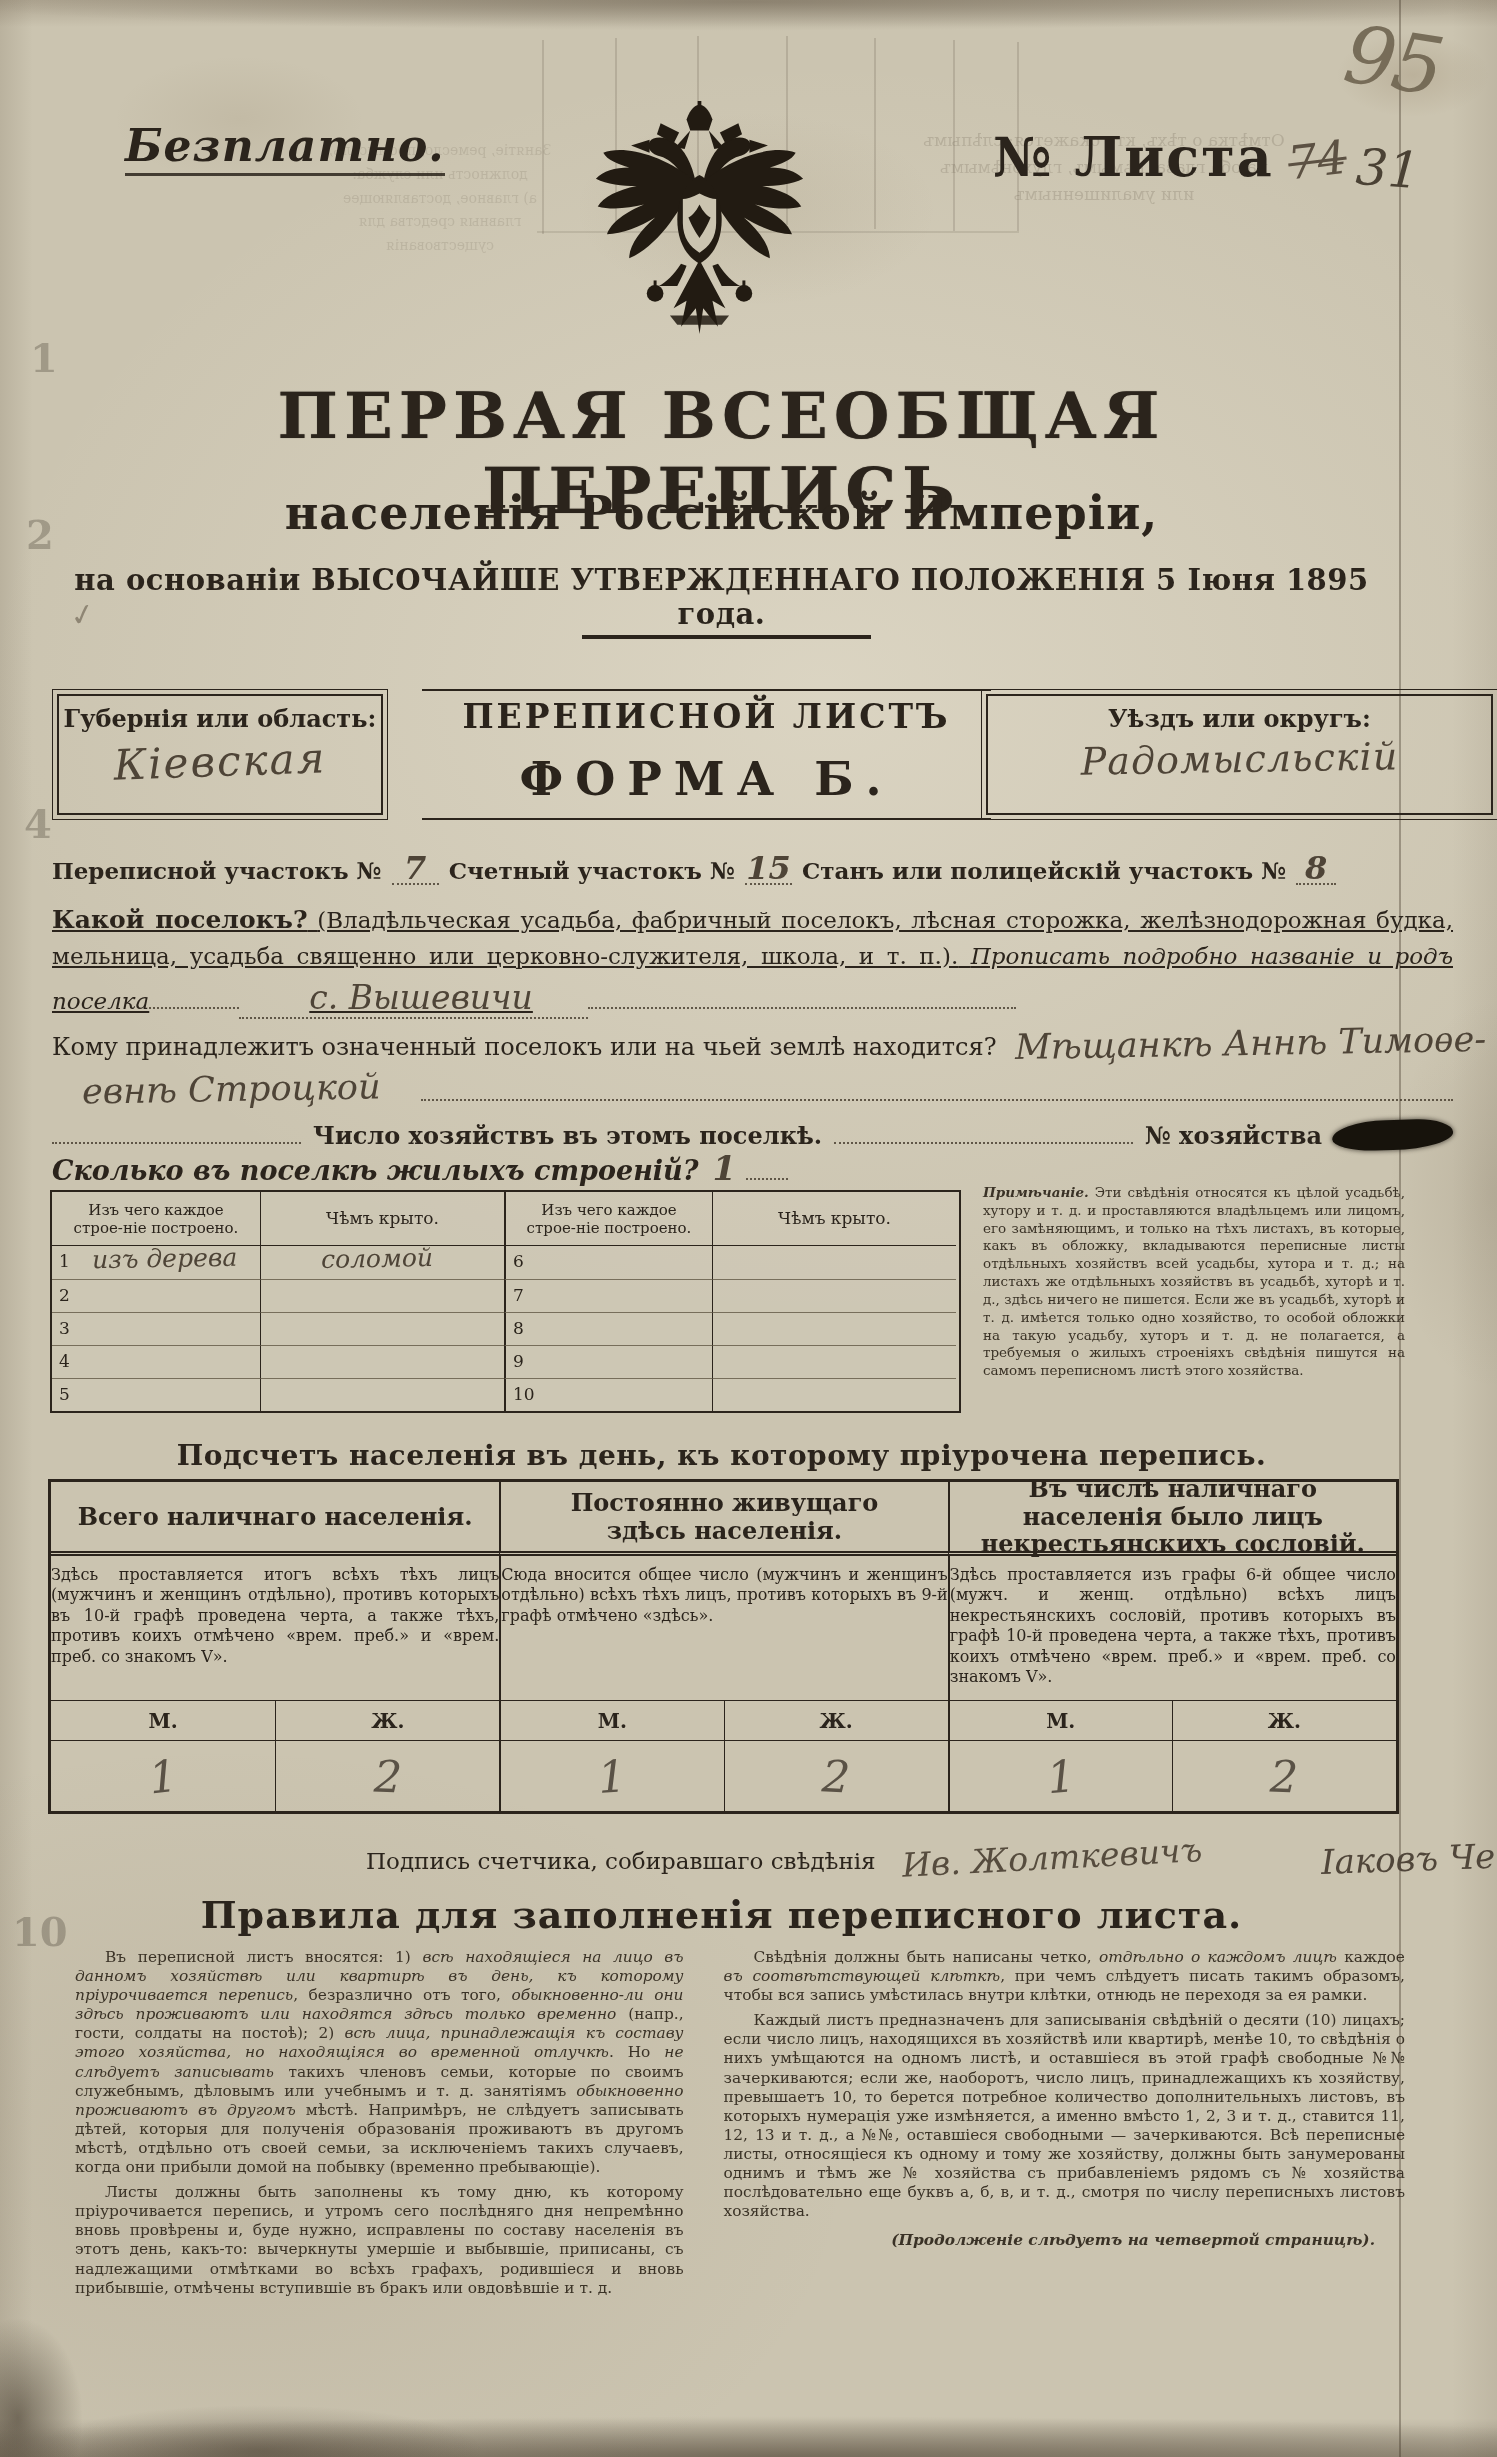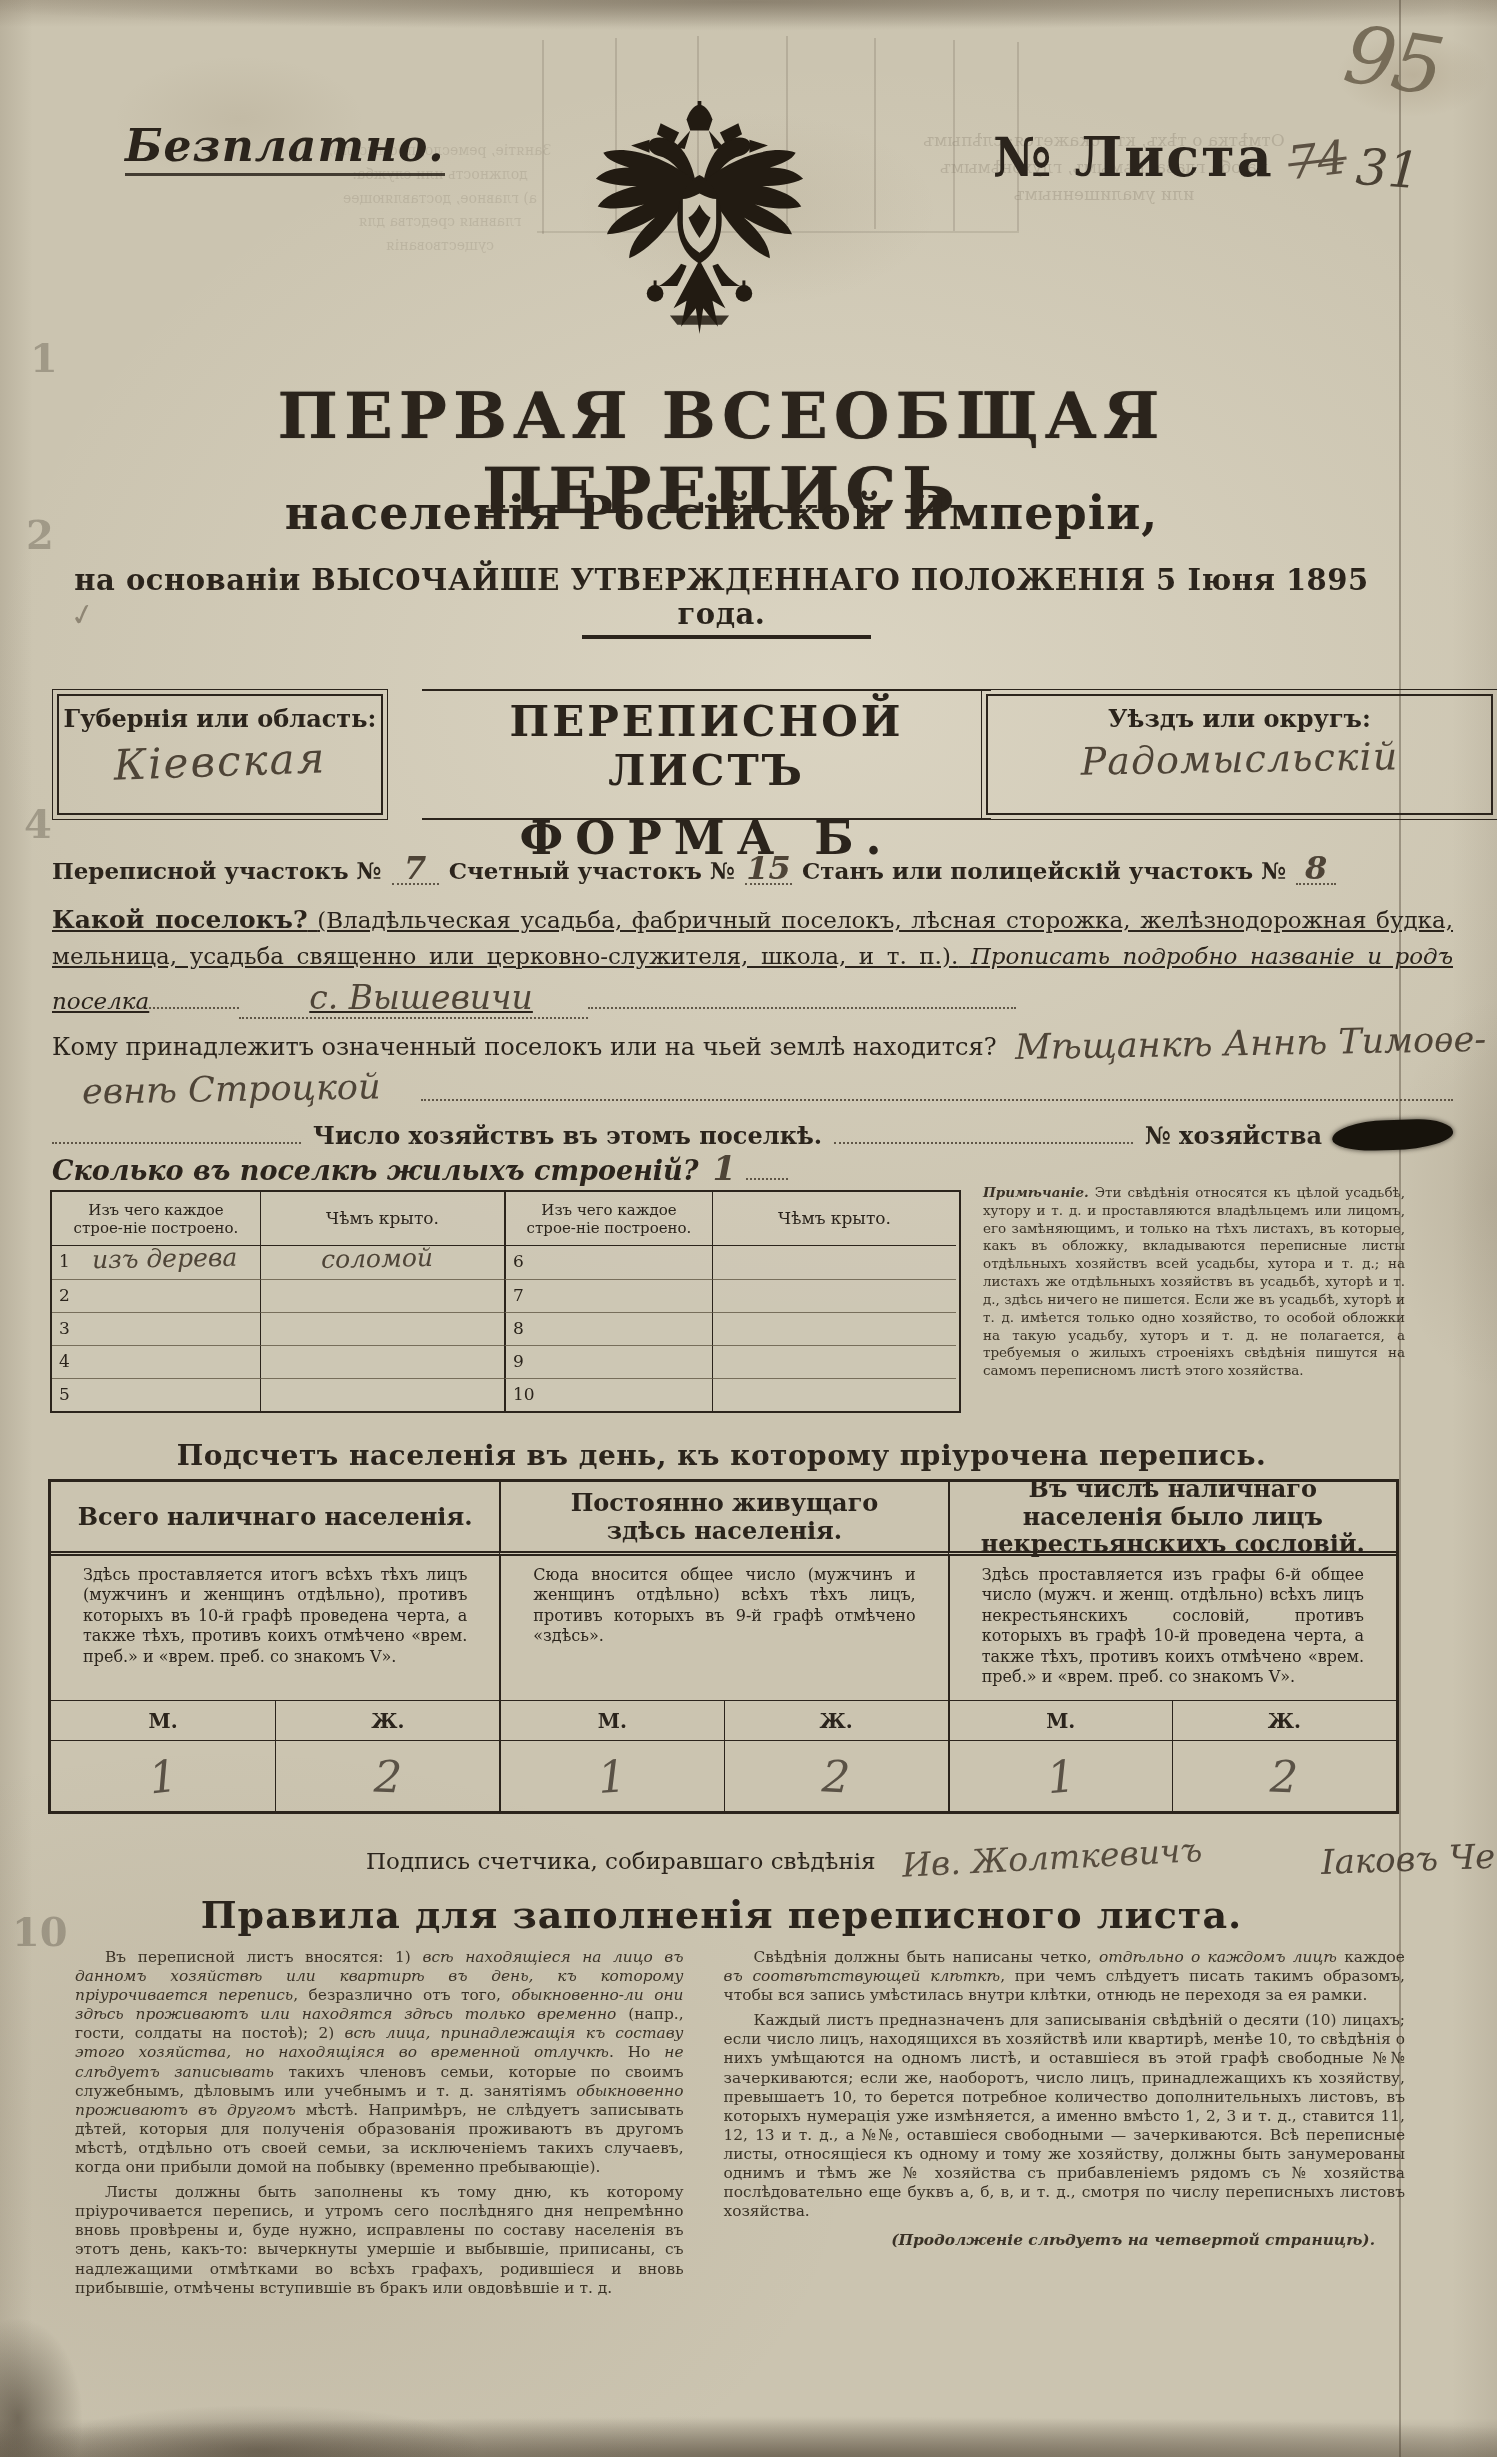--- a/index.html
+++ b/index.html
@@ -72,21 +72,21 @@
   
   .fbox{top:689px;height:131px;border:1.5px solid var(--ink);padding:4px;}
   .fbox-inner{border:2.5px solid var(--ink);height:100%;text-align:center;padding-top:8px;}
   .gub-box{left:52px;width:336px;}
   .uezd-box{left:981px;width:517px;}
   .fbox .lbl{font-size:24px;font-weight:bold;}
   .fbox .hand{display:block;margin-top:4px;}
   .gub-box .hand{font-size:42px;transform:rotate(-2deg);letter-spacing:2px;}
   .uezd-box .hand{font-size:38px;transform:rotate(-1deg);letter-spacing:1px;}
   .center-head{left:422px;top:689px;width:569px;height:131px;border-top:2.5px solid var(--ink);border-bottom:2.5px solid var(--ink);text-align:center;padding-top:6px;}
-  .ch1{font-size:42px;font-weight:bold;letter-spacing:3px;}
+  .ch1{font-size:33px;font-weight:bold;letter-spacing:3px;}
   .ch2{font-size:46px;font-weight:bold;letter-spacing:12px;margin-top:16px;}
   
   .precinct{left:52px;top:854px;width:1294px;display:flex;align-items:baseline;font-size:23px;font-weight:600;white-space:nowrap;}
   .slot{display:inline-flex;justify-content:center;align-items:flex-end;border-bottom:2.2px dotted var(--dot);margin:0 10px;}
   .slot .hand{font-size:32px;line-height:.9;}
   .dots-fill{flex:1;border-bottom:2.2px dotted var(--dot);height:1.1em;margin-left:10px;}
   
   .settlement{left:52px;top:901px;width:1401px;font-size:23px;line-height:1.5;text-align:justify;text-decoration:underline;}
   .settlement .q{font-weight:bold;font-size:25px;}
   .settlement .instr{font-style:italic;}
@@ -116,21 +116,21 @@
   .bt .rownum{position:absolute;left:7px;top:5px;font-size:17px;}
   .bt .cell .hand{position:absolute;left:40px;top:-2px;font-size:25px;white-space:nowrap;transform:rotate(-1deg);}
   .bt .cell.roofcell .hand{left:60px;}
   
   .note{left:983px;top:1184px;width:422px;font-size:13.5px;line-height:1.32;text-align:justify;color:var(--ink-soft);}
   .note .lead{font-weight:bold;font-style:italic;}
   
   .ct-title{left:40px;top:1439px;width:1363px;text-align:center;font-size:28px;font-weight:bold;letter-spacing:0.5px;}
   .ct{left:48px;top:1479px;width:1351px;border:3px solid var(--ink);display:grid;grid-template-columns:repeat(6,1fr);grid-template-rows:74px 145px 40px 70px;}
   .ct .h{grid-column:span 2;border-bottom:5px double var(--ink);display:flex;align-items:center;justify-content:center;text-align:center;font-weight:600;font-size:24px;line-height:1.15;padding:0 26px;}
-  .ct .d{grid-column:span 2;border-bottom:1.8px solid var(--ink);font-size:16px;line-height:1.28;text-align:justify;padding:9px 32px 0;}
+  .ct .d{grid-column:span 2;border-bottom:1.8px solid var(--ink);font-size:16px;line-height:1.28;text-align:justify;padding:9px 0 0;}
   .ct .mz{border-bottom:1.8px solid var(--ink);display:flex;align-items:center;justify-content:center;font-size:20px;font-weight:600;}
   .ct .v{display:flex;align-items:center;justify-content:center;}
   .ct .gstart{border-left:2.5px solid var(--ink);}
   .ct .half{border-left:1.5px solid var(--ink);}
   .ct .v .hand{font-size:44px;color:var(--pencil);}
   
   .sig{left:366px;top:1837px;width:1085px;display:flex;align-items:baseline;white-space:nowrap;font-size:23px;}
   .sig .hand1{font-size:33px;margin-left:26px;transform:rotate(-3deg);color:#564c3e;}
   .sig .hand2{font-size:34px;margin-left:119px;transform:rotate(-2deg);color:#50463a;}
   

